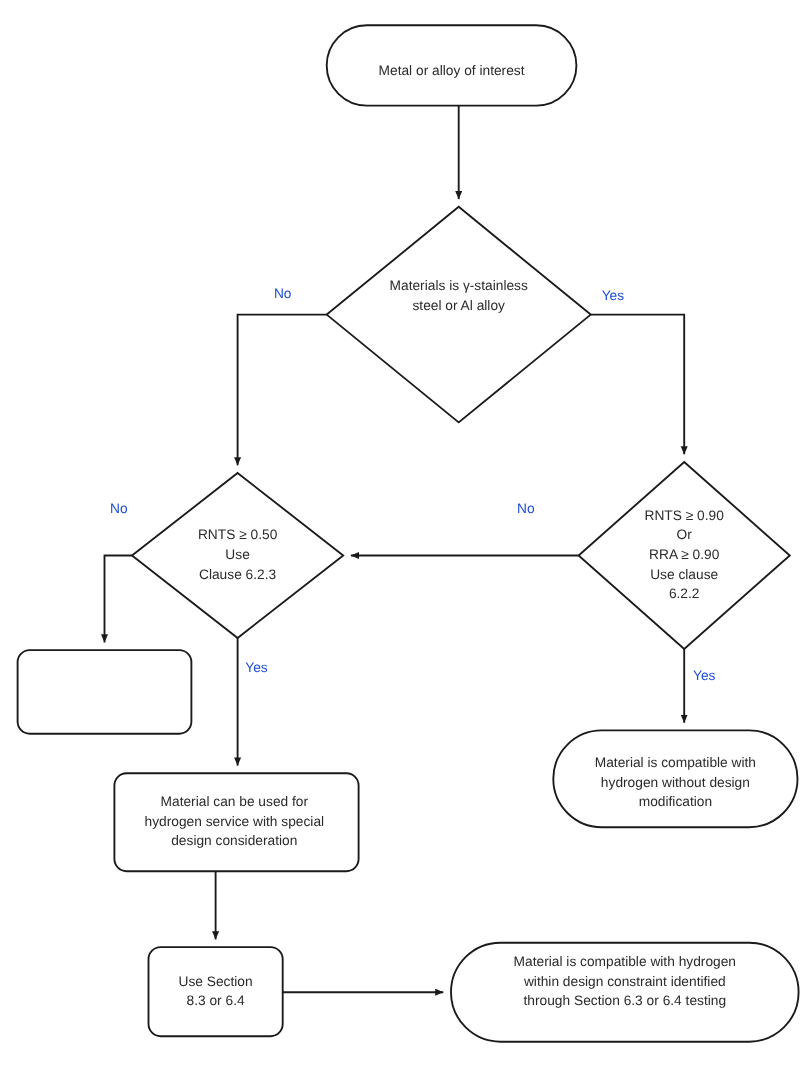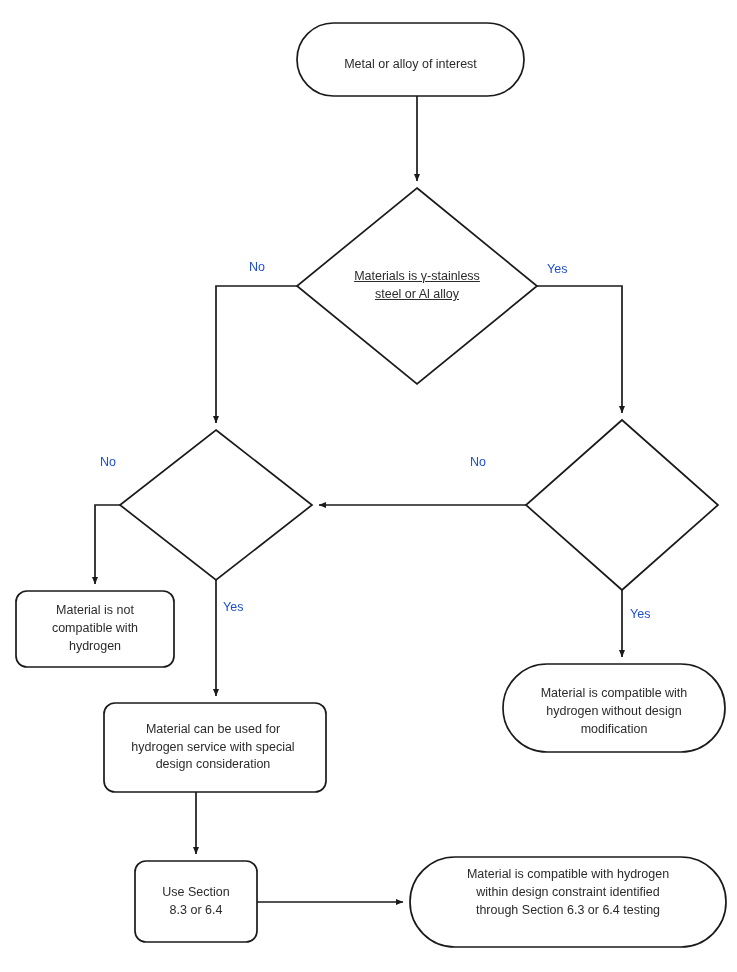--- a/index.html
+++ b/index.html
@@ -94,28 +94,33 @@
 
       <path d="M257,902 L403,902" marker-end="url(#arrowhead)"></path>
 
       <path d="M622,590 L622,657" marker-end="url(#arrowhead)"></path>
 
     </g>
   </svg>
 
   <div class="node-text" style="left:297px; top:23px; width:227px; height:83px;">Metal or alloy of interest</div>
 
-  <div class="node-text diamond-text" style="left:317px; top:256px; width:200px; height:60px;text-decoration:underline;">Materials is γ-stainless
+  <div class="node-text diamond-text" style="left:317px; top:240px; width:200px; height:60px;">Materials is γ-stainless
 steel or Al alloy</div>
 
+  <div class="node-text diamond-text" style="left:141px; top:460px; width:150px; height:90px;">RNTS ≥ 0.50
+Use
+Clause 6.2.3</div>
 
+  <div class="node-text diamond-text" style="left:552px; top:440px; width:140px; height:130px;">RNTS ≥ 0.90
+Or
+RRA ≥ 0.90
+Use clause
+6.2.2</div>
 
-  <div class="node-text" style="left:16px; top:591px; width:158px; height:76px;">Material is not
-compatible with
-hydrogen</div>
 
   <div class="node-text" style="left:104px; top:703px; width:218px; height:89px;">Material can be used for
 hydrogen service with special
 design consideration</div>
 
   <div class="node-text" style="left:135px; top:861px; width:122px; height:81px;">Use Section
 8.3 or 6.4</div>
 
   <div class="node-text" style="left:503px; top:664px; width:222px; height:96px;">Material is compatible with
 hydrogen without design

